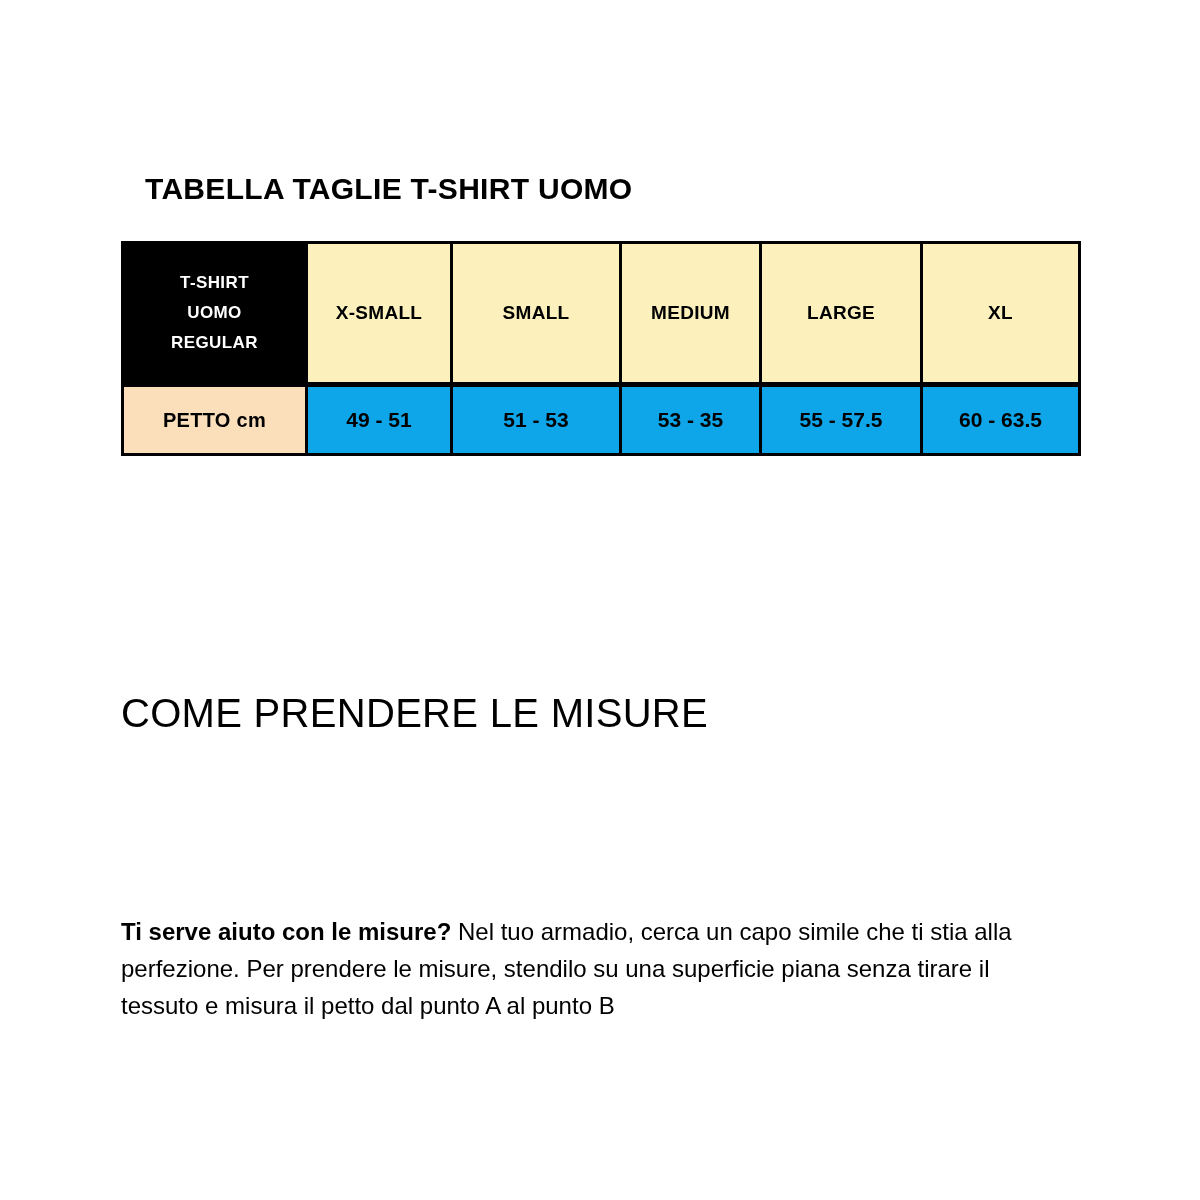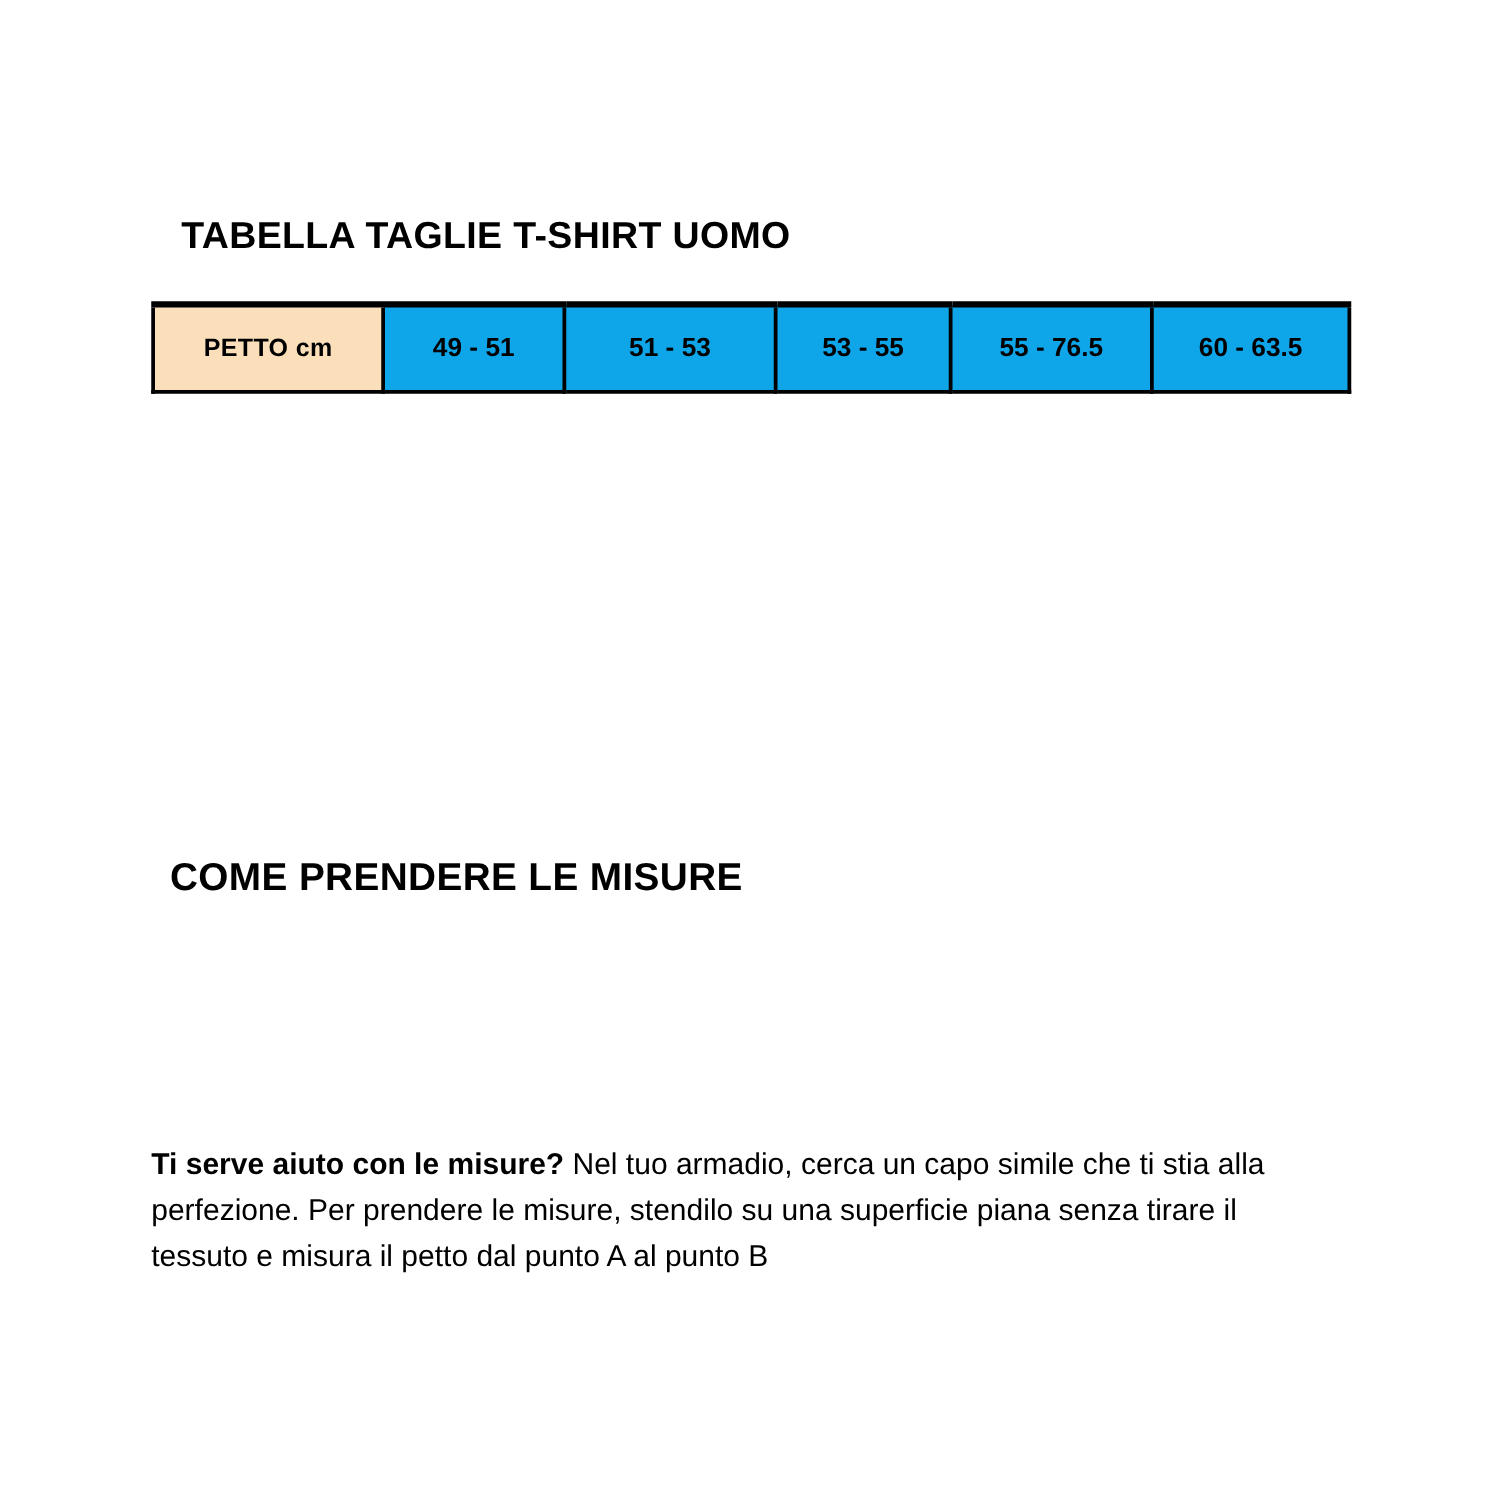--- a/index.html
+++ b/index.html
@@ -61,24 +61,24 @@
     font-size: 20px;
     letter-spacing: 0.3px;
     margin-left: 37px;
   }
   td.value-cell {
     background: #0ea5e9;
     font-size: 21px;
   }
   .section-title {
     position: absolute;
-    left: 136px;
+    left: 121px;
     top: 658px;
-    font-size: 31px;
-    font-weight: bold;
+    font-size: 40px;
+    font-weight: normal;
     letter-spacing: 0.3px;
     white-space: nowrap;
   }
   .paragraph {
     position: absolute;
     left: 121px;
     font-size: 24px;
     line-height: 37px;
     font-weight: normal;
   }
@@ -96,26 +96,36 @@
   <table class="size-table">
     <colgroup>
       <col style="width:184px">
       <col style="width:145px">
       <col style="width:169px">
       <col style="width:140px">
       <col style="width:161px">
       <col style="width:158px">
     </colgroup>
     <tbody>
+      <tr class="header-row">
+        <td class="corner-cell">T-SHIRT
+UOMO
+REGULAR</td>
+        <td class="size-cell">X-SMALL</td>
+        <td class="size-cell">SMALL</td>
+        <td class="size-cell">MEDIUM</td>
+        <td class="size-cell">LARGE</td>
+        <td class="size-cell">XL</td>
+      </tr>
       <tr class="measure-row">
         <td class="measure-label-cell">PETTO cm</td>
         <td class="value-cell">49 - 51</td>
         <td class="value-cell">51 - 53</td>
-        <td class="value-cell">53 - 55</td>
-        <td class="value-cell">55 - 76.5</td>
+        <td class="value-cell">53 - 35</td>
+        <td class="value-cell">55 - 57.5</td>
         <td class="value-cell">60 - 63.5</td>
       </tr>
     </tbody>
   </table>
 
   <h2 class="section-title">COME PRENDERE LE MISURE</h2>
 
 
   <p class="paragraph paragraph-2"><span class="bold-lead">Ti serve aiuto con le misure?</span><span> Nel tuo armadio, cerca un capo simile che ti stia alla perfezione. Per prendere le misure, stendilo su una superficie piana senza tirare il tessuto e misura il petto dal punto A al punto B</span></p>
 

